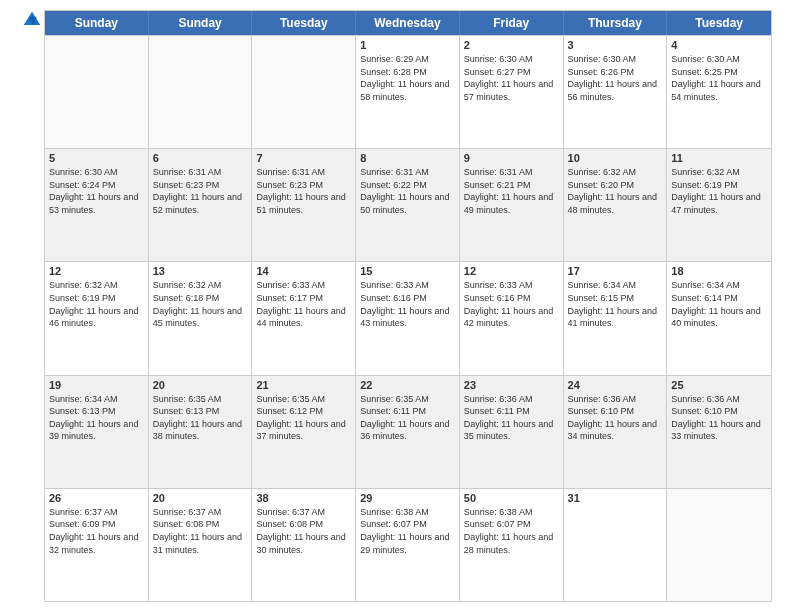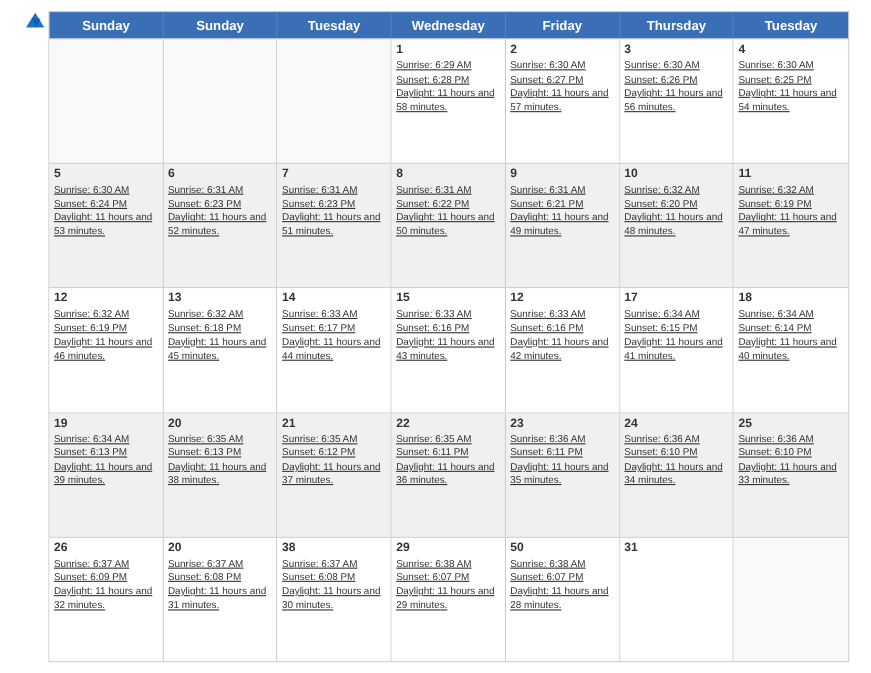--- a/index.html
+++ b/index.html
@@ -98,21 +98,20 @@
     .day-num {
       font-size: 11px;
       font-weight: bold;
       margin-bottom: 2px;
       display: block;
     }
     .cell-info {
       font-size: 9px;
       line-height: 1.4;
       color: #333;
-      text-decoration: underline;
     }
   </style>
 </head>
 <body>
 
 <div class="page">
   <div class="header">
     <div class="logo">
       <div>
         <svg class="logo-icon" viewBox="0 0 24 24">

